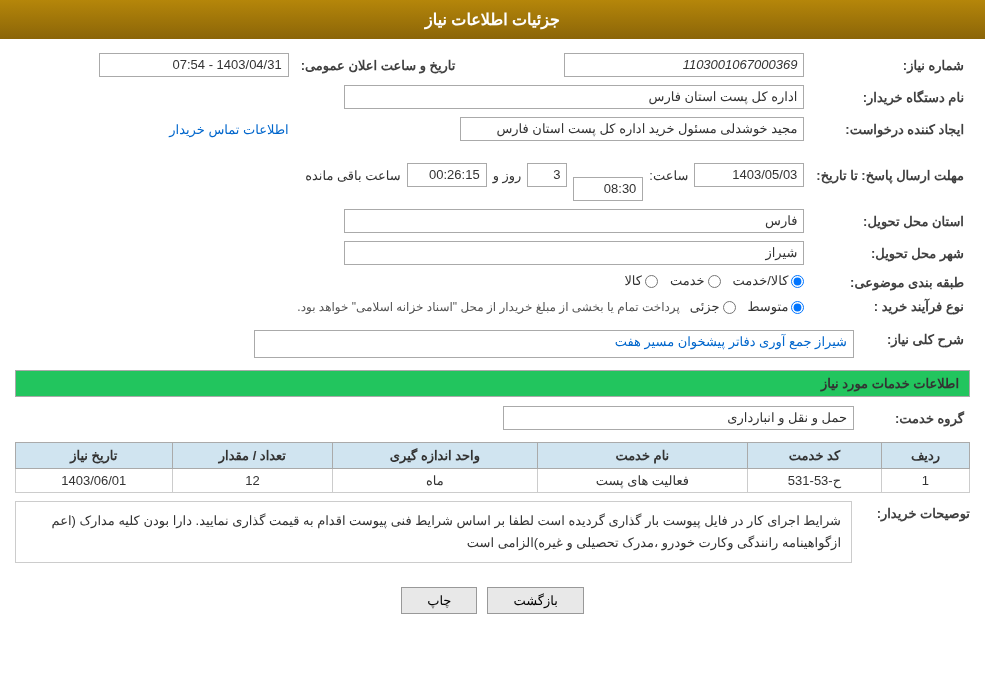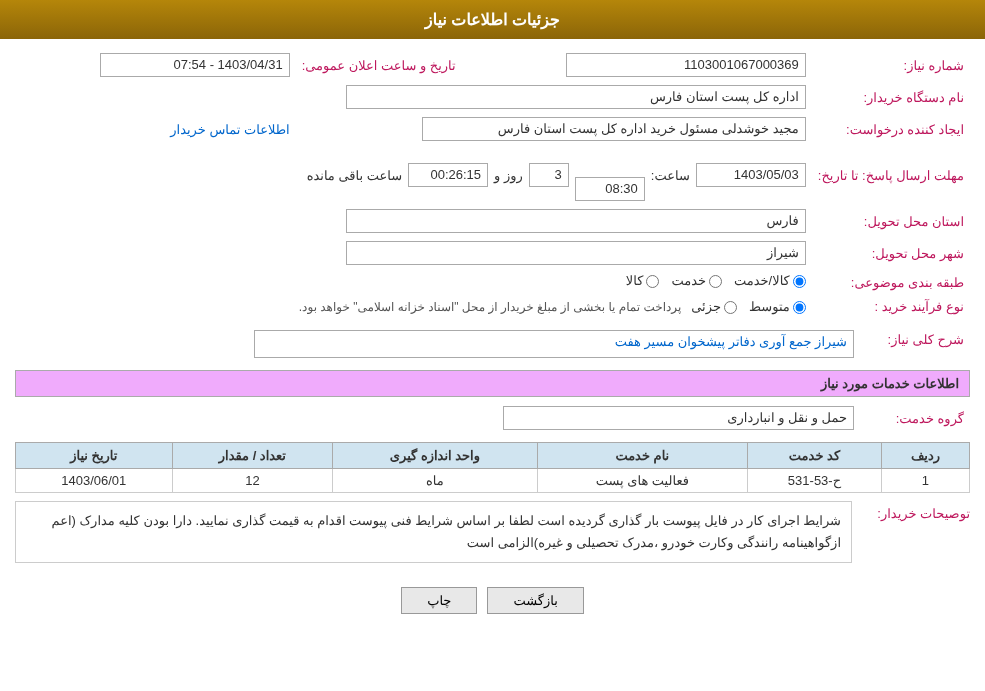--- a/index.html
+++ b/index.html
@@ -31,55 +31,56 @@
       width: 100%;
       border-collapse: collapse;
       margin-bottom: 8px;
     }
     .form-table td {
       padding: 4px 6px;
       vertical-align: middle;
     }
     .label-cell {
       text-align: right;
-      font-weight: normal;
+      font-weight: bold;
       white-space: nowrap;
-      color: #be185d;
+      color: #404040;
       width: auto;
     }
     .input-cell {
       text-align: right;
     }
     .input-box {
       border: 1px solid #aaa;
       background: #fff;
       padding: 3px 6px;
       height: 24px;
       display: inline-block;
       text-align: right;
     }
     .input-wide {
       width: 320px;
+      font-style: italic;
     }
     .blue-link {
       color: #0066cc;
       text-decoration: none;
     }
     .radio-group {
       display: inline-flex;
       gap: 12px;
       align-items: center;
     }
     .radio-item {
       display: inline-flex;
       align-items: flex-end;
       gap: 3px;
     }
     .section-divider {
-      background: #f0abfc;
+      background: #22c55e;
       border: 1px solid #aaa;
       padding: 5px 10px;
       font-weight: bold;
       text-align: right;
       margin: 6px 0 5px 0;
     }
     .data-table {
       width: 100%;
       border-collapse: collapse;
       margin-bottom: 8px;
@@ -156,21 +157,21 @@
 
         <td class="label-cell">نام دستگاه خریدار:</td>
         <td class="input-cell" colspan="3">
           <div class="input-box" style="width:460px;padding-left:44px;">اداره کل پست استان فارس</div>
         </td>
       </tr>
       <tr>
 
         <td class="label-cell">ایجاد کننده درخواست:</td>
         <td class="input-cell" colspan="2">
-          <div class="input-box" style="width:384px;">مجید خوشدلی مسئول خرید اداره کل پست استان فارس</div>
+          <div class="input-box" style="width:344px;">مجید خوشدلی مسئول خرید اداره کل پست استان فارس</div>
         </td>
         <td style="text-align:right;">
           <a class="blue-link" href="#">اطلاعات تماس خریدار</a>
         </td>
       </tr>
       <tr>
 
         <td class="label-cell">مهلت ارسال پاسخ: تا تاریخ:</td>
         <td colspan="3">
           <div style="display:flex; align-items:center; gap:6px; direction:rtl;">

